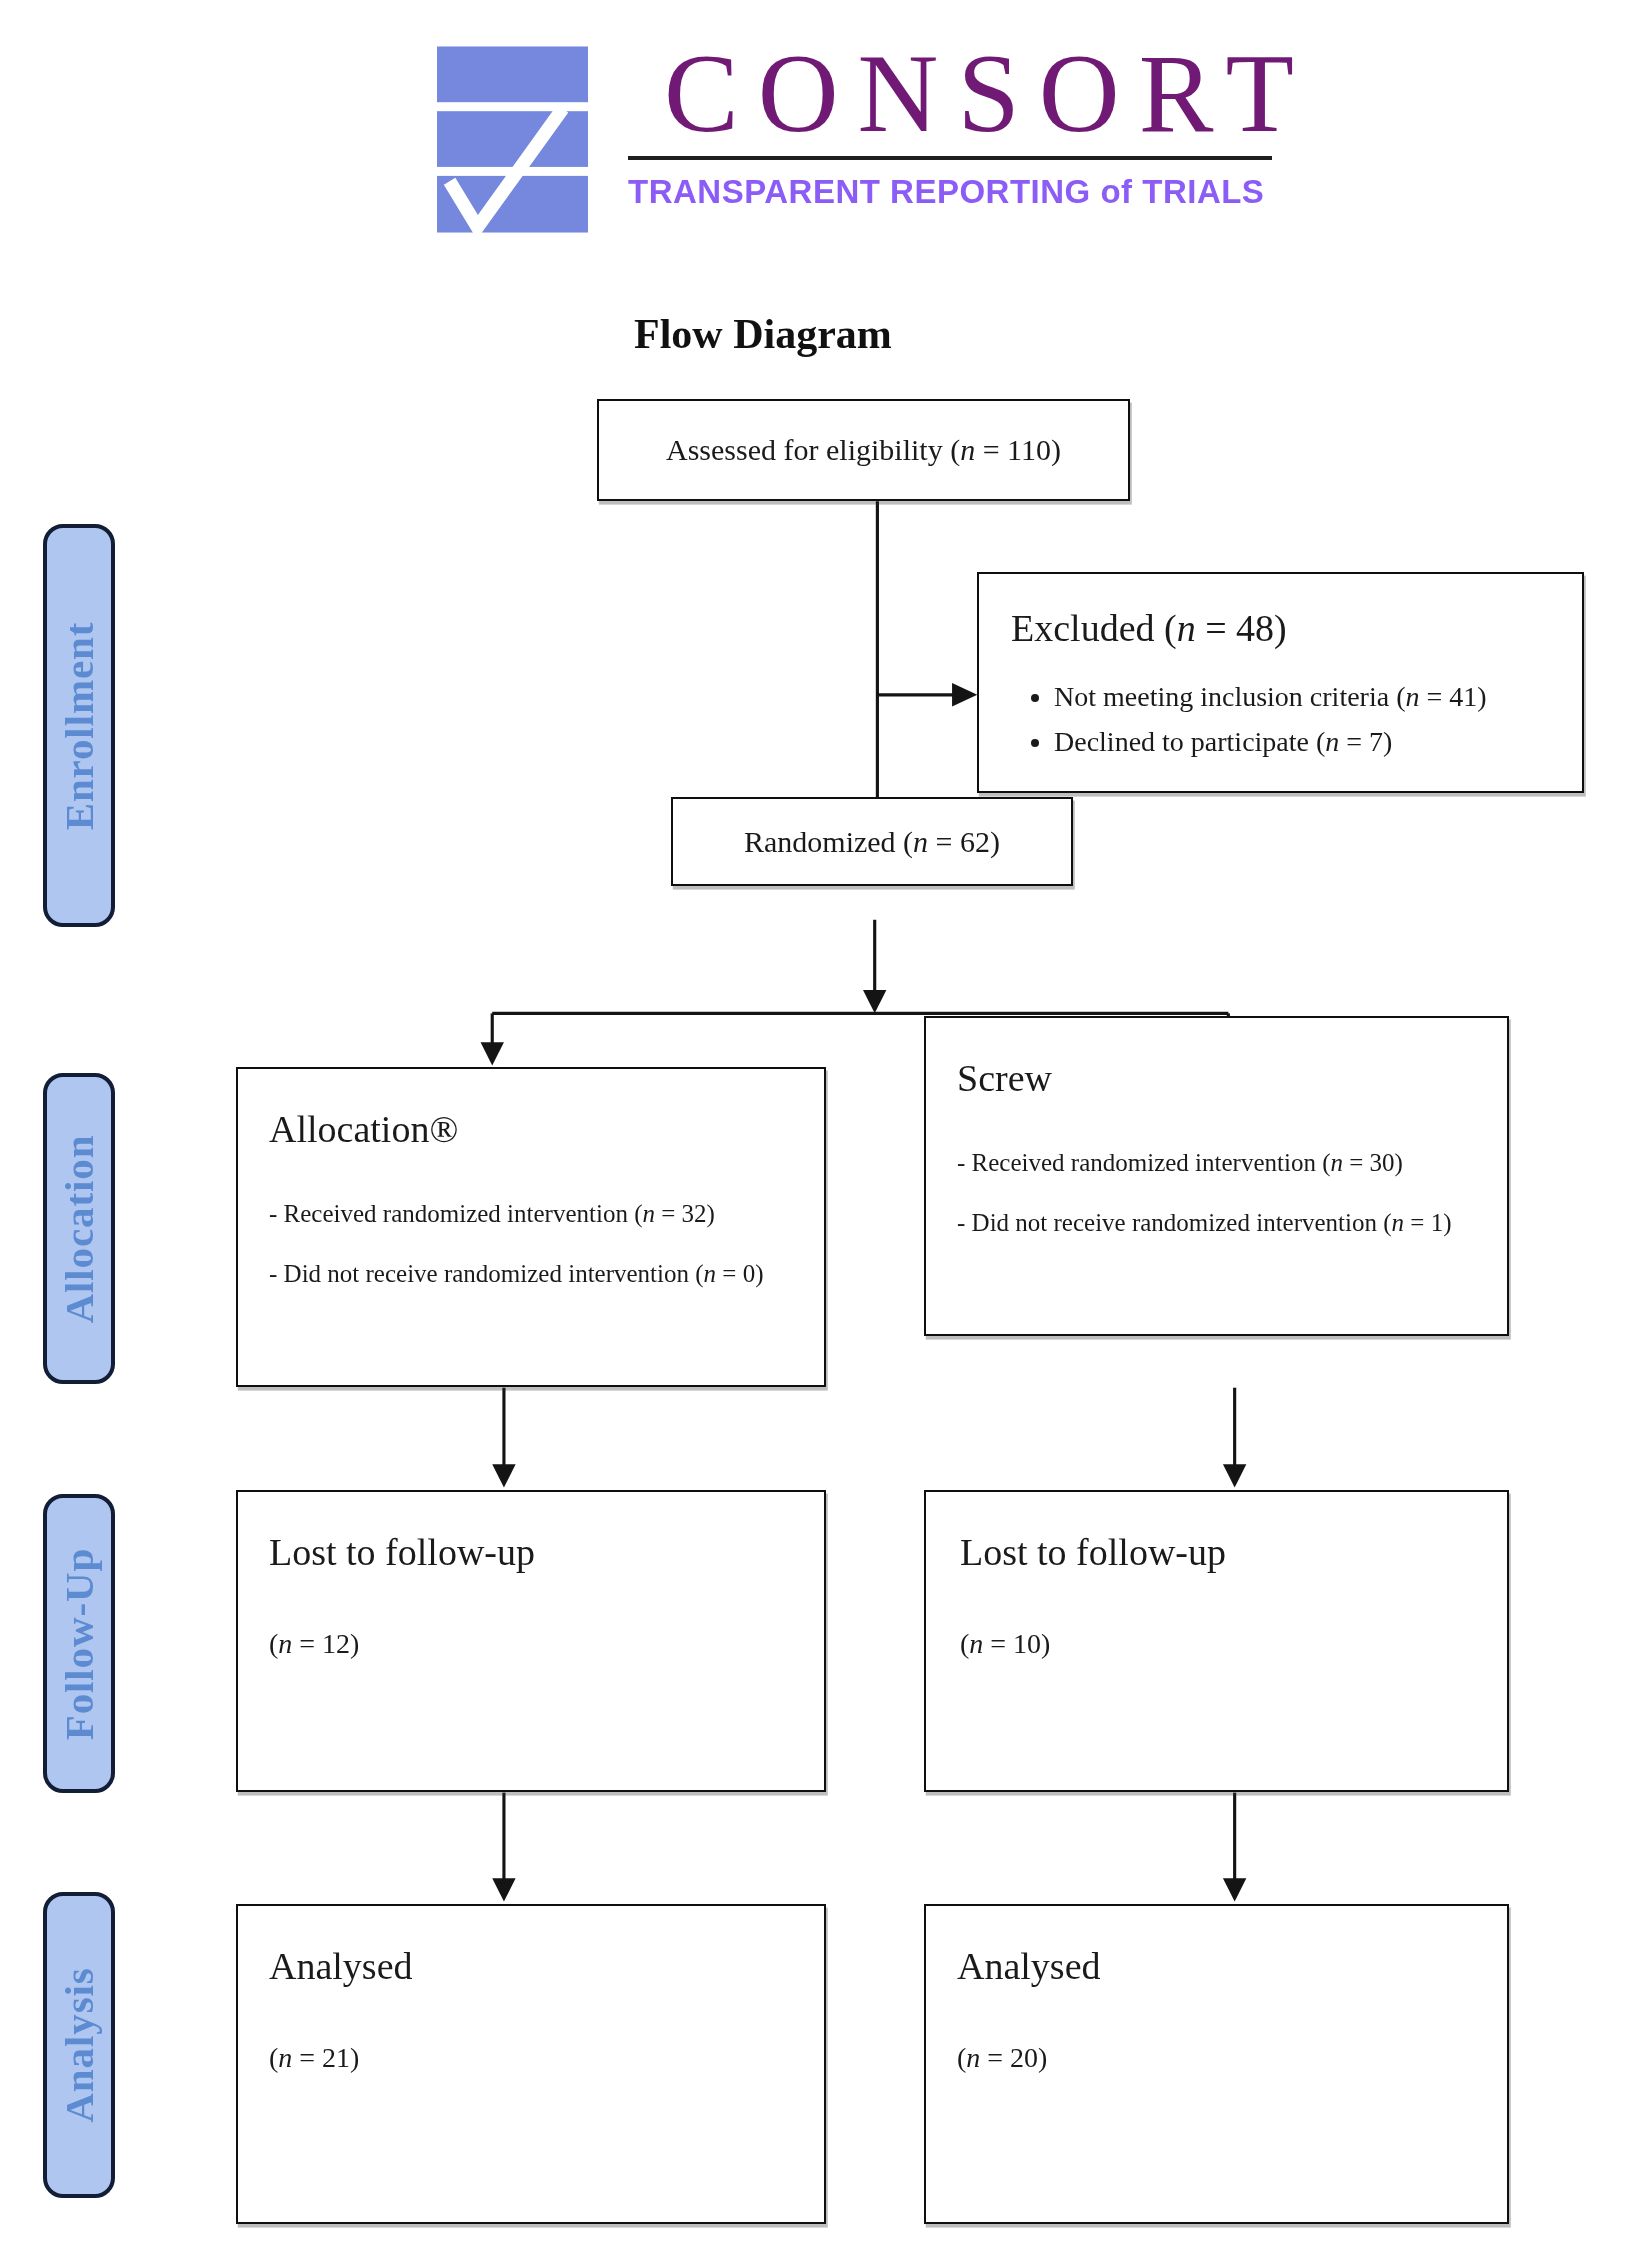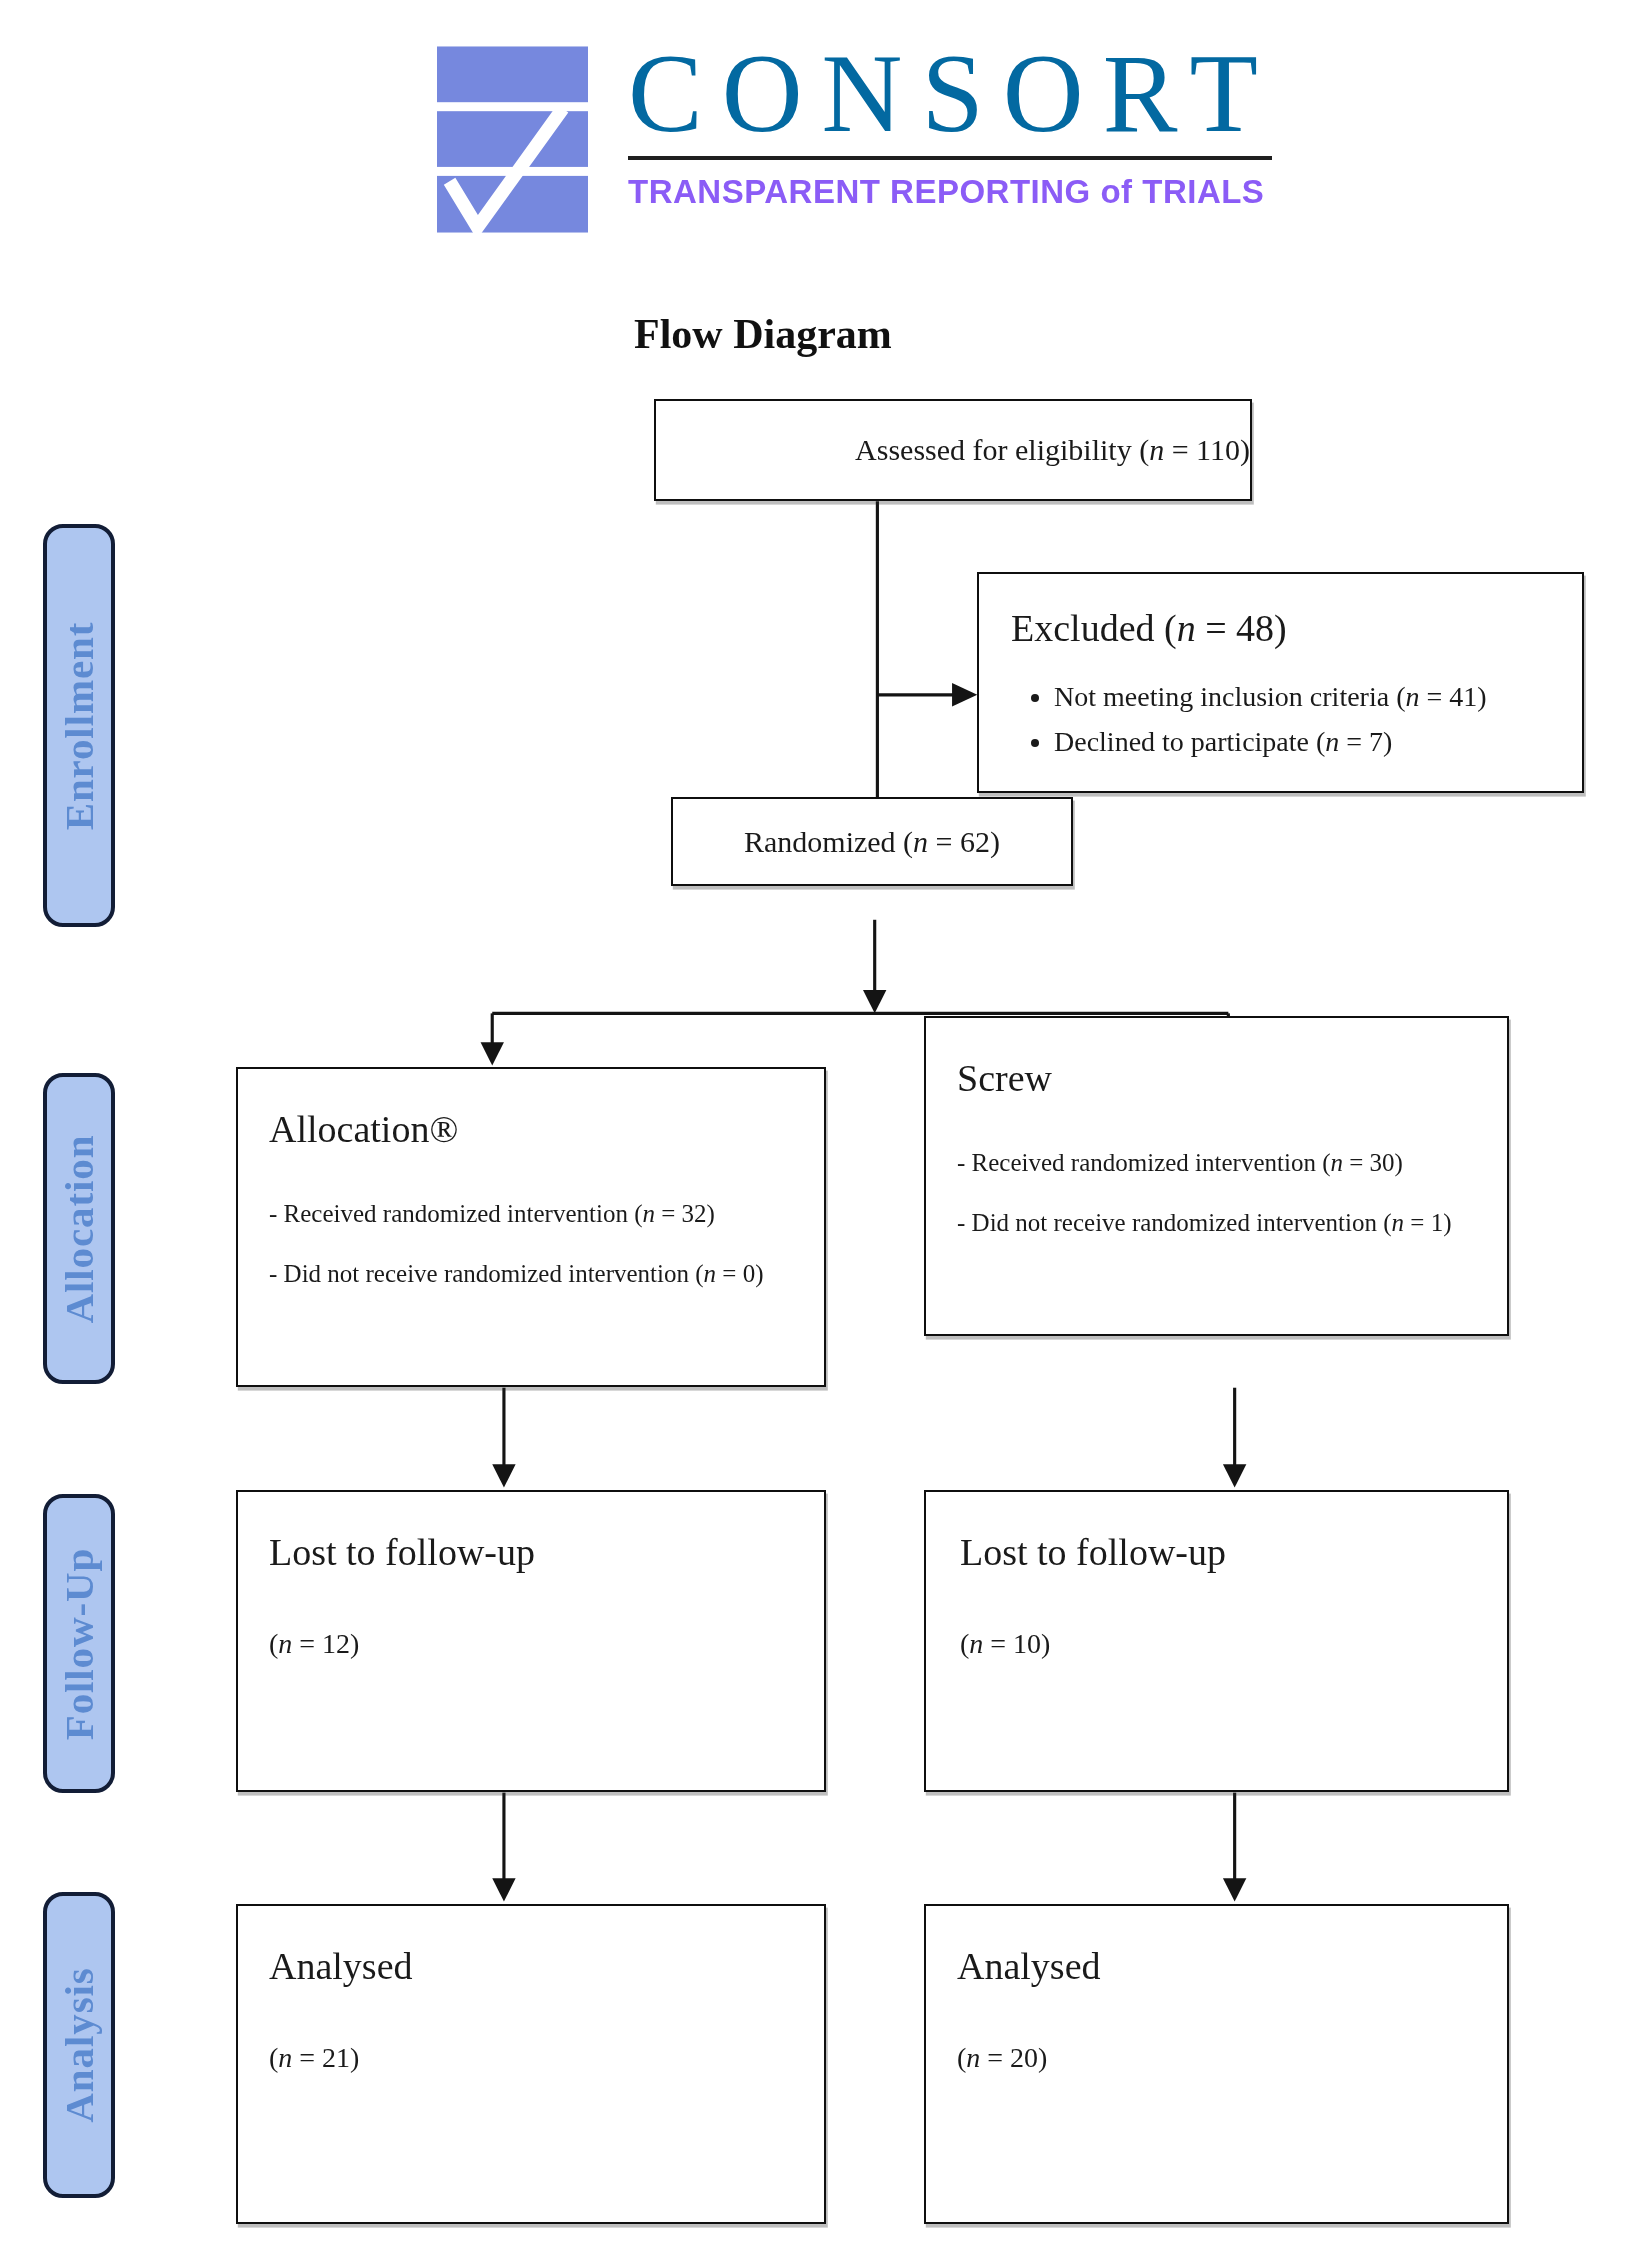--- a/index.html
+++ b/index.html
@@ -6,22 +6,22 @@
   .page{
     position:relative;width:1636px;height:2267px;background:#ffffff;
     font-family:"Liberation Serif", serif;color:#1a1a1a;overflow:hidden;
   }
 
   
   .logo{position:absolute;left:437px;top:36px;display:flex;gap:40px;}
   .logo-icon{width:151px;height:189px;margin-top:9px;flex:none;}
   .logo-textcol{display:flex;flex-direction:column;width:657px;}
   .logo-word{
-    font-size:112px;line-height:1.02;letter-spacing:19px;color:#0369a1;
-    font-family:"Liberation Serif", serif;white-space:nowrap;
+    font-size:112px;line-height:1.02;letter-spacing:19px;color:#701a75;
+    font-family:"Liberation Serif", serif;white-space:nowrap;margin-left:36px;
   }
   .logo-rule{height:4.5px;background:#1f1f1f;margin:5.4px 0 12.6px;width:644px;}
   .logo-sub{
     font-family:"Liberation Sans", sans-serif;font-weight:bold;font-size:33px;
     color:#8b5cf6;white-space:nowrap;letter-spacing:0.5px;
   }
 
   
   .diagram-title{
     position:absolute;left:634px;top:310px;margin:0;
@@ -29,21 +29,21 @@
     font-family:"Liberation Serif", serif;
   }
 
   
   .flow-box{
     position:absolute;background:#ffffff;border:2.7px solid #0f0f0f;
     box-sizing:border-box;z-index:2;box-shadow:1.8px 3.6px 0 rgba(40,40,40,0.30);
   }
   .center-box{display:flex;align-items:center;justify-content:center;font-size:30px;}
 
-  .box-assessed{left:654px;top:399px;width:598px;height:102px;justify-content:flex-end;}
+  .box-assessed{left:597px;top:399px;width:533px;height:102px;}
   .box-excluded{left:977px;top:572px;width:607px;height:221px;padding:32px 21.6px 0 32px;}
   .box-randomized{left:671px;top:797px;width:402px;height:89px;}
 
   .box-alloc-left{left:236px;top:1067px;width:590px;height:320px;padding:38px 25px 0 31px;}
   .box-alloc-right{left:924px;top:1016px;width:585px;height:320px;padding:38px 25px 8px 31px;}
   .box-fu-left{left:236px;top:1490px;width:590px;height:302px;padding:38px 25px 0 31px;}
   .box-fu-right{left:924px;top:1490px;width:585px;height:302px;padding:38px 25px 0 34px;}
   .box-an-left{left:236px;top:1904px;width:590px;height:320px;padding:38px 25px 0 31px;}
   .box-an-right{left:924px;top:1904px;width:585px;height:320px;padding:38px 25px 0 31px;}
 

